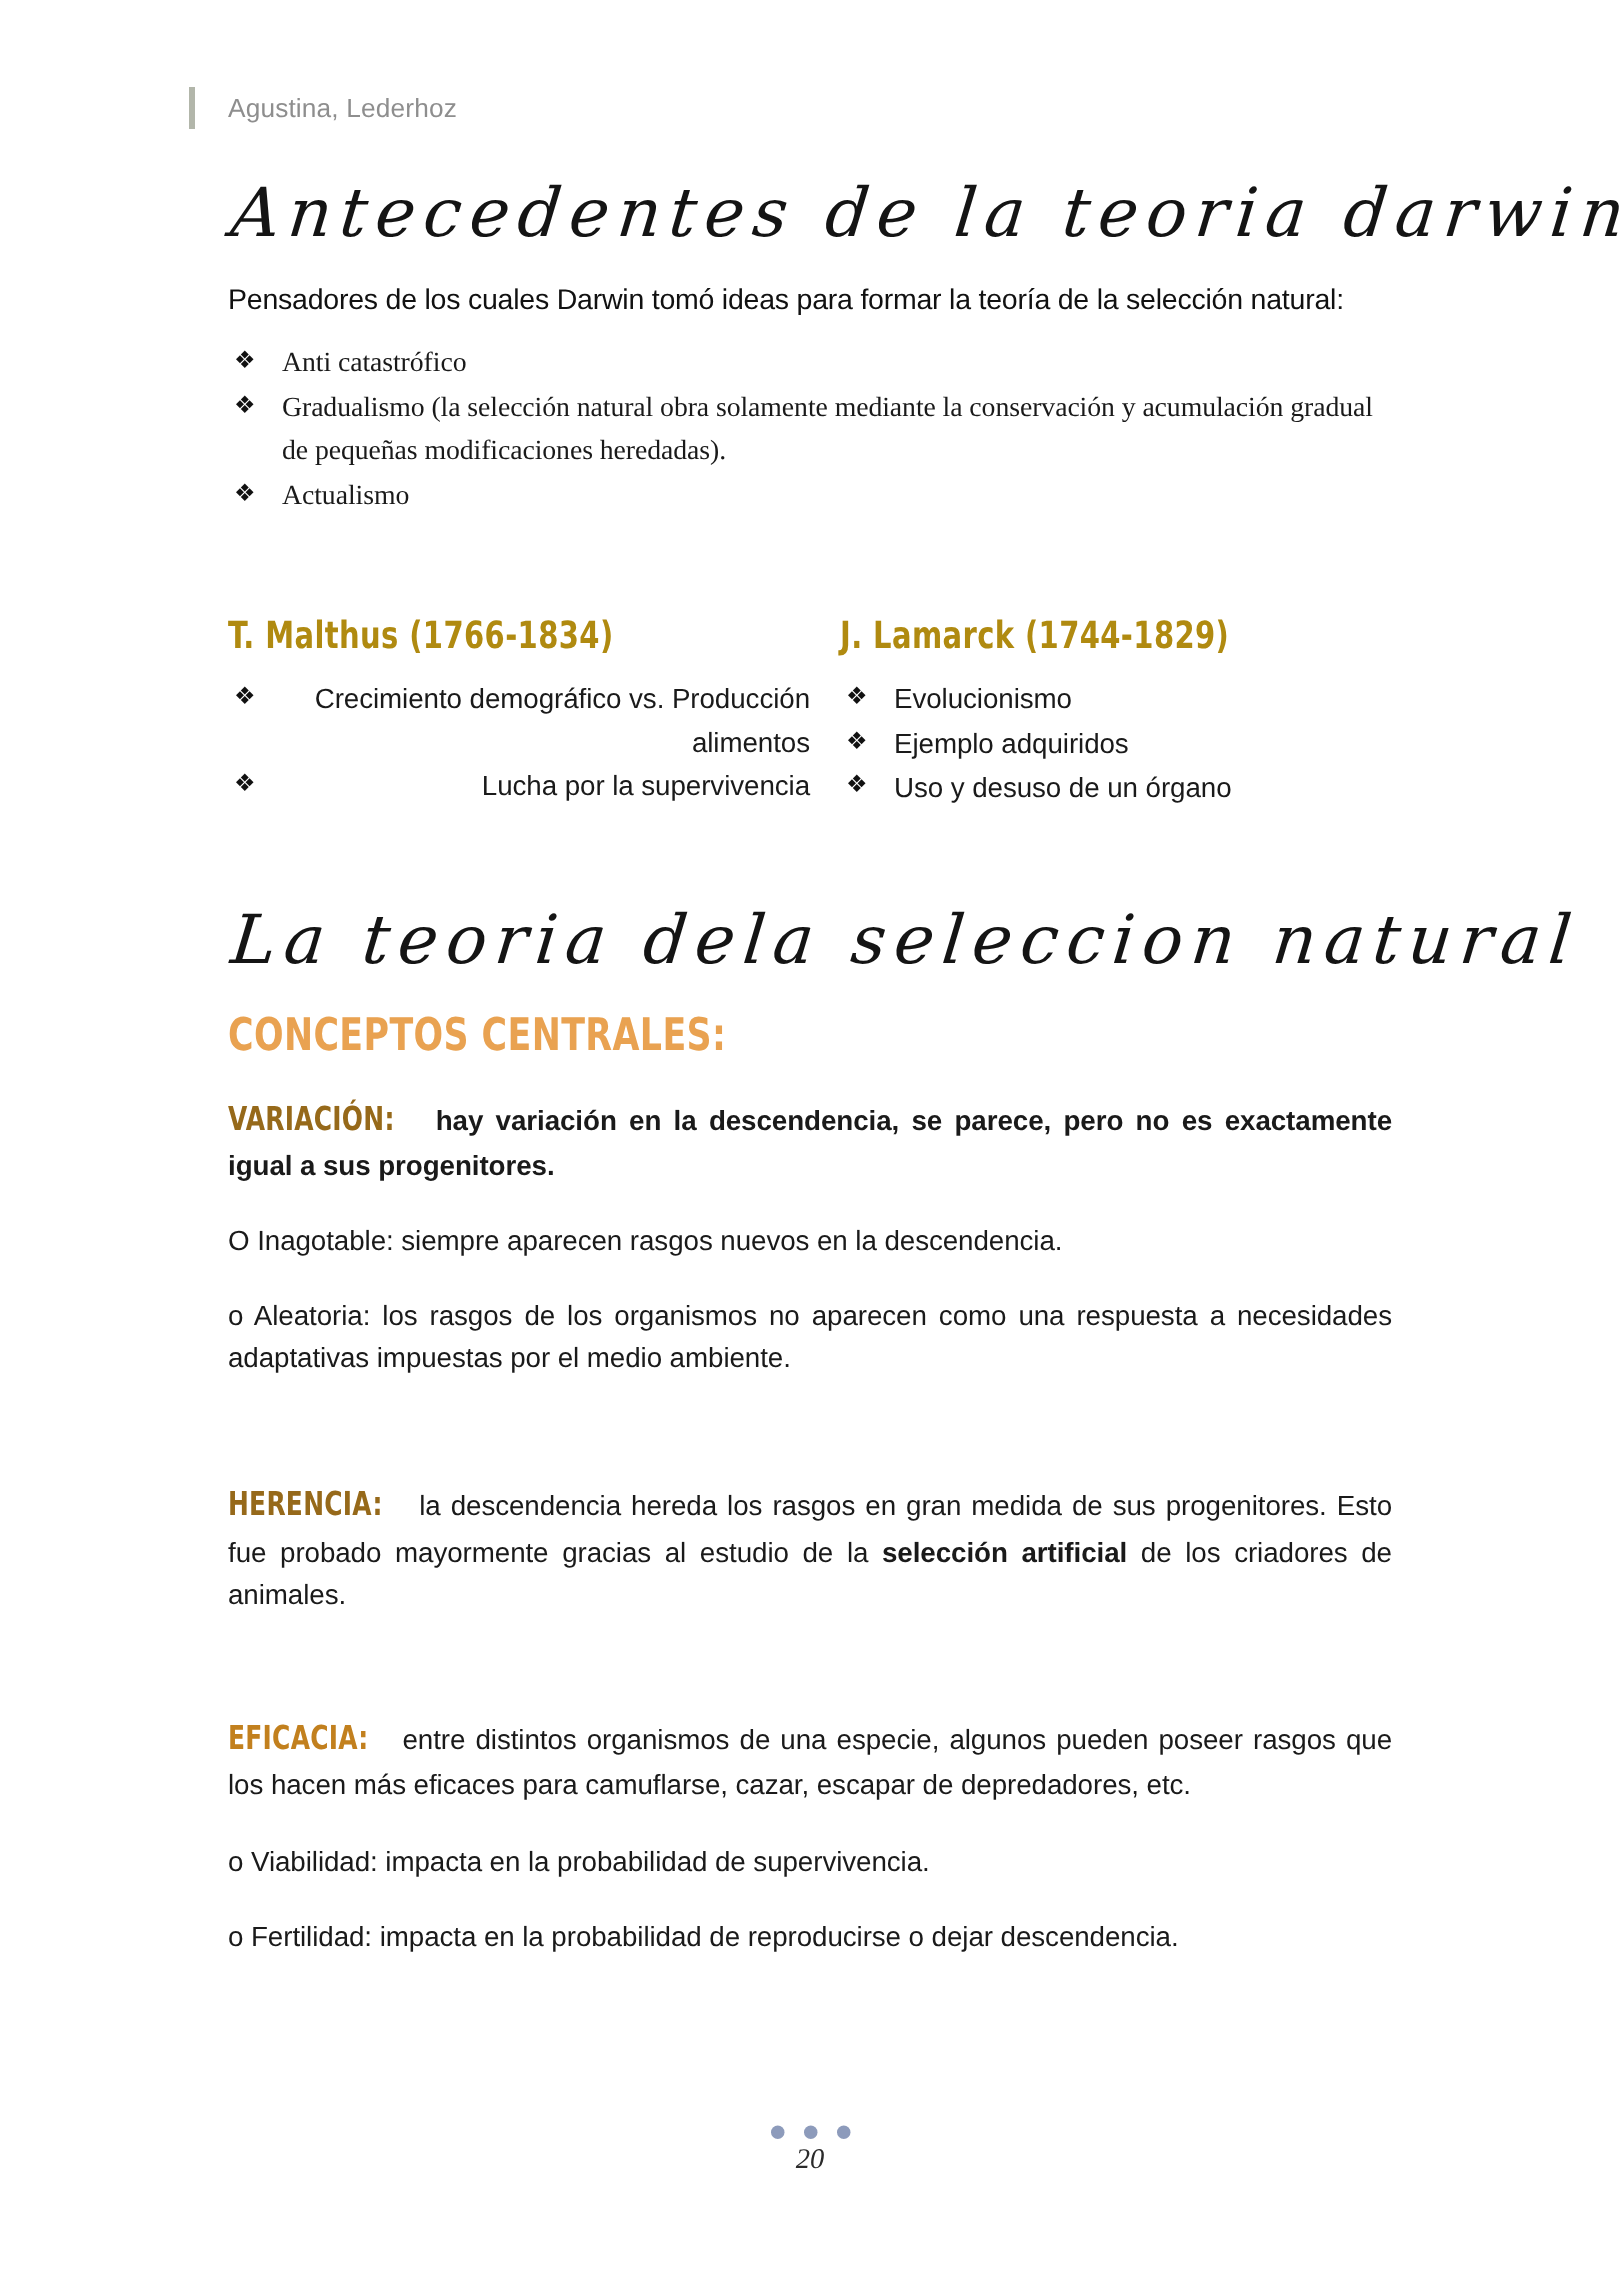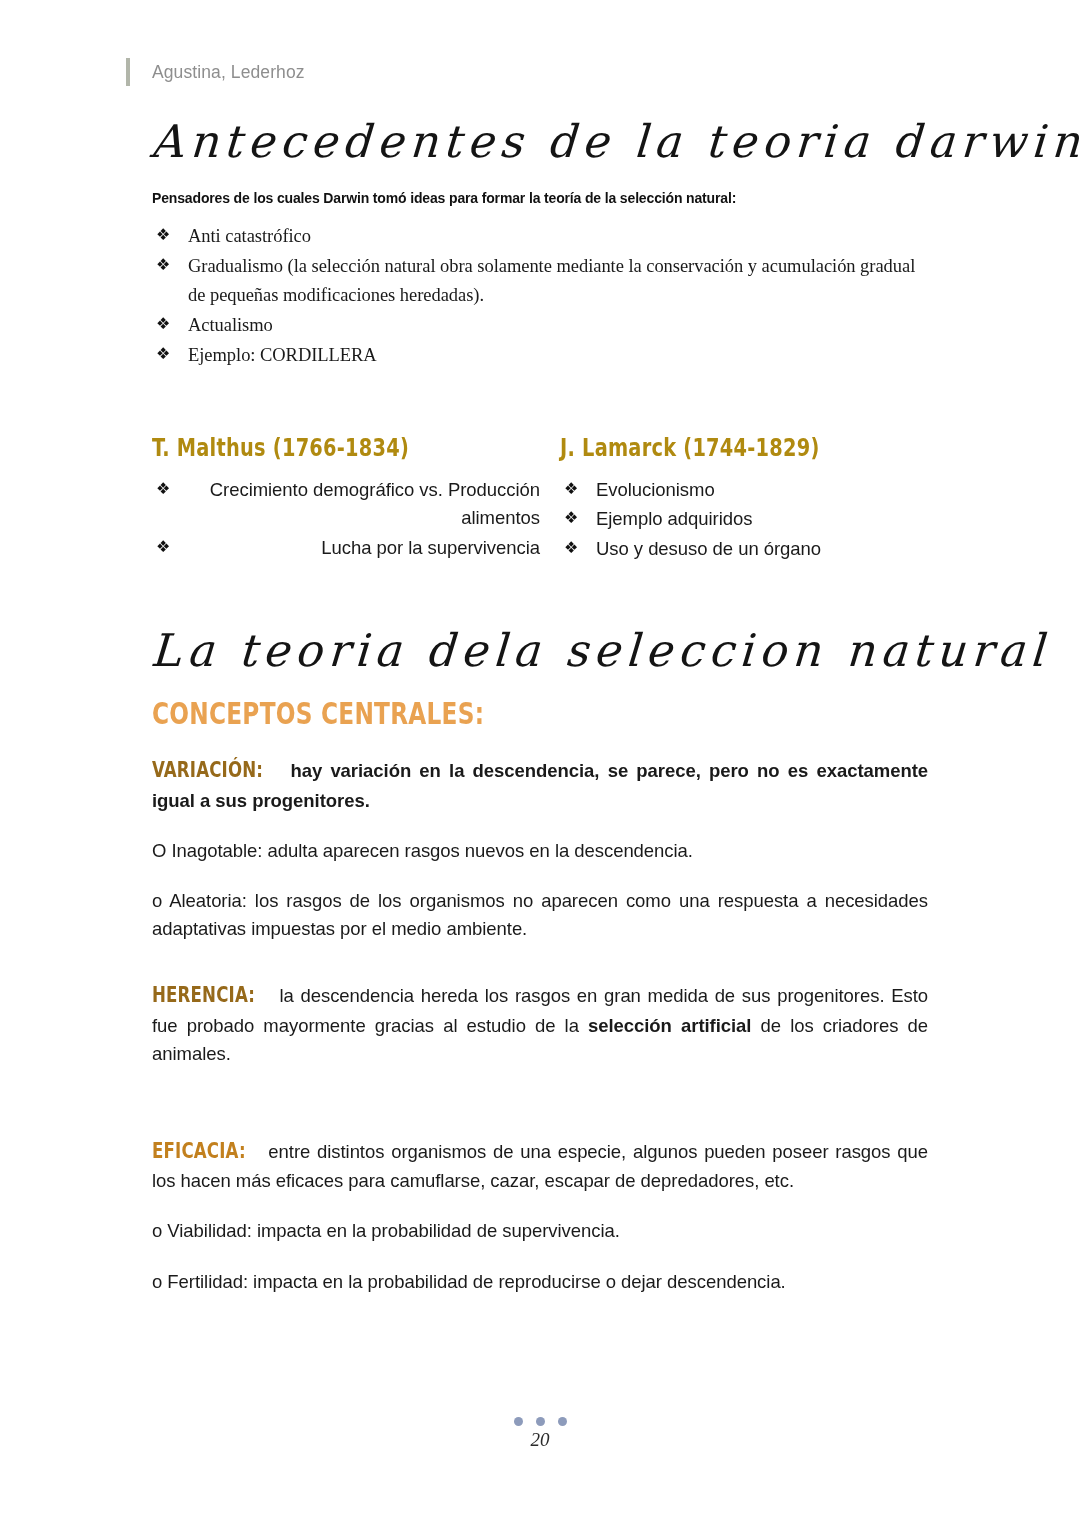--- a/index.html
+++ b/index.html
@@ -89,22 +89,22 @@
     letter-spacing: .2px;
     display: inline-block;
     transform: scaleX(.84);
     transform-origin: left center;
     margin-right: -2px;
   }
   .inline-label.orange { color: #c2801e; }
 
   
   .subtitle-bold {
-    font-size: 14px;
-    font-weight: 700;
+    font-size: 19px;
+    font-weight: 400;
     color: #111;
     letter-spacing: -.15px;
     white-space: nowrap;
   }
   p.body {
     font-size: 18.5px;
     line-height: 1.52;
     color: #1a1a1a;
     margin: 0;
     text-align: justify;
@@ -189,21 +189,20 @@
     </div>
 
     <div style="margin-top:25px;">
       <div class="subtitle-bold">Pensadores de los cuales Darwin tomó ideas para formar la teoría de la selección natural:</div>
     </div>
 
     <ul class="floret" style="margin-top:16px;font-family:Liberation Serif, serif;">
       <li>Anti catastrófico</li>
       <li>Gradualismo (la selección natural obra solamente mediante la conservación y acumulación gradual de pequeñas modificaciones heredadas).</li>
       <li>Actualismo</li>
-      <li>Ejemplo: CORDILLERA</li>
     </ul>
 
     <div class="two-col" style="margin-top:63px;">
       <div class="col left">
         <div class="display-head head-person" style="font-size:25px;">T. Malthus (1766-1834)</div>
         <ul class="floret" style="margin-top:14px;text-align:right;">
           <li>Crecimiento demográfico vs. Producción alimentos</li>
           <li>Lucha por la supervivencia</li>
         </ul>
       </div>
@@ -219,24 +218,24 @@
 
     <div style="margin-top:62px;">
       <div class="script-title">La teoria dela seleccion natural</div>
     </div>
 
     <div style="margin-top:22px;">
       <div class="display-head head-section">CONCEPTOS CENTRALES:</div>
     </div>
 
     <p class="body bold" style="margin-top:22px;"><span class="inline-label">VARIACIÓN:</span> <span>hay variación en la descendencia, se parece, pero no es exactamente igual a sus progenitores.</span></p>
-    <p class="body" style="margin-top:22px;">O Inagotable: adulta aparecen rasgos nuevos en la descendencia.</p>
+    <p class="body" style="margin-top:22px;">O Inagotable: siempre aparecen rasgos nuevos en la descendencia.</p>
     <p class="body" style="margin-top:22px;">o Aleatoria: los rasgos de los organismos no aparecen como una respuesta a necesidades adaptativas impuestas por el medio ambiente.</p>
 
-    <p class="body" style="margin-top:35px;"><span class="inline-label">HERENCIA:</span> <span>la descendencia hereda los rasgos en gran medida de sus progenitores. Esto fue probado mayormente gracias al estudio de la </span><b>selección artificial</b><span> de los criadores de animales.</span></p>
+    <p class="body" style="margin-top:68px;"><span class="inline-label">HERENCIA:</span> <span>la descendencia hereda los rasgos en gran medida de sus progenitores. Esto fue probado mayormente gracias al estudio de la </span><b>selección artificial</b><span> de los criadores de animales.</span></p>
 
     <p class="body" style="margin-top:66px;"><span class="inline-label orange">EFICACIA:</span> <span>entre distintos organismos de una especie, algunos pueden poseer rasgos que los hacen más eficaces para camuflarse, cazar, escapar de depredadores, etc.</span></p>
     <p class="body" style="margin-top:22px;">o Viabilidad: impacta en la probabilidad de supervivencia.</p>
     <p class="body" style="margin-top:22px;">o Fertilidad: impacta en la probabilidad de reproducirse o dejar descendencia.</p>
 
 
   </div>
 
   <div class="footer">
     <div class="dots">

